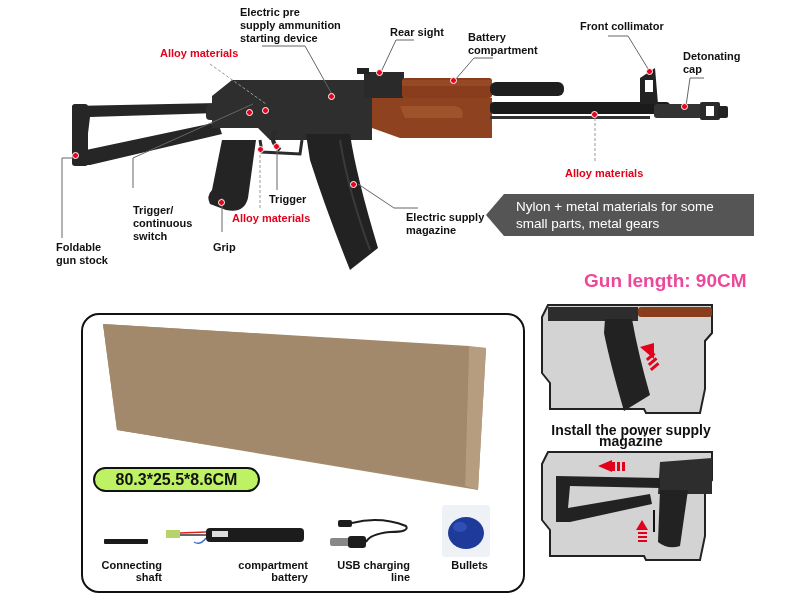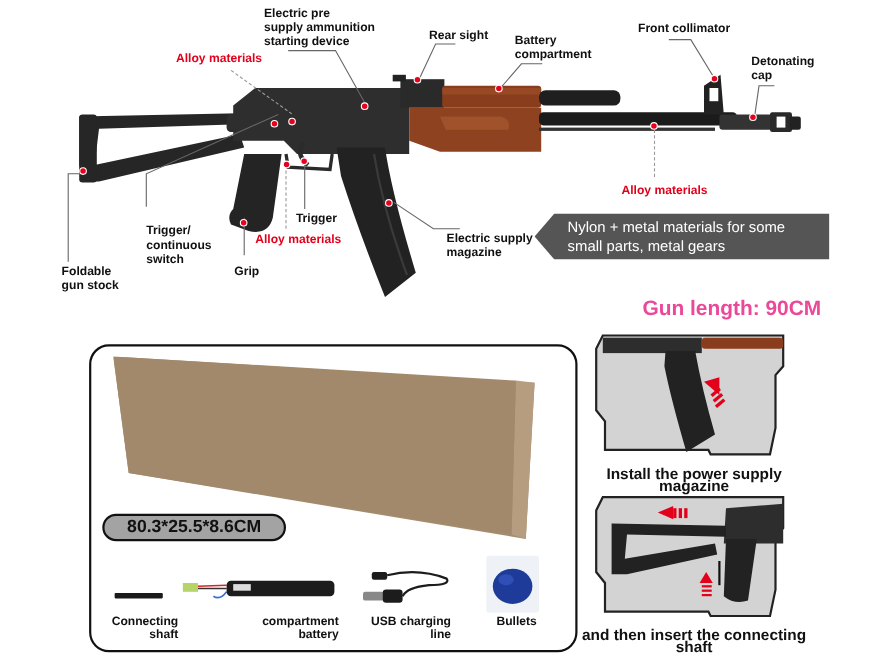--- a/index.html
+++ b/index.html
@@ -8,21 +8,21 @@
   .abs { position: absolute; }
   .lbl { position: absolute; font-weight: bold; font-size: 11px; line-height: 13px; color: #111; }
   .lbl.red { color: #e3001b; }
   .dot { position: absolute; width: 7px; height: 7px; border-radius: 50%; background: #e8001c; border: 1px solid #fff; }
   svg.overlay { position: absolute; left: 0; top: 0; }
   .banner { position: absolute; left: 486px; top: 194px; width: 268px; height: 42px; }
   .banner-text { position: absolute; left: 516px; top: 198px; color: #fff; font-weight: normal; font-size: 13.5px; line-height: 17px; }
   .gunlen { position: absolute; left: 584px; top: 270px; font-size: 19px; font-weight: bold; color: #ec4899; }
   .panel { position: absolute; left: 81px; top: 313px; width: 444px; height: 280px; border: 2px solid #111; border-radius: 18px; background: #fff; }
   .box-face { position: absolute; left: 103px; top: 324px; width: 384px; height: 170px; }
-  .dims { position: absolute; left: 93px; top: 467px; width: 167px; height: 25px; border: 2px solid #111; border-radius: 13px; background: #a3a3a3; font-weight: bold; font-size: 16px; text-align: center; line-height: 21px; }
+  .dims { position: absolute; left: 93px; top: 467px; width: 167px; height: 25px; border: 2px solid #111; border-radius: 13px; background: #bef264; font-weight: bold; font-size: 16px; text-align: center; line-height: 21px; }
   .acc-label { position: absolute; font-size: 11px; font-weight: bold; color: #111; text-align: right; }
   .step-caption { position: absolute; font-weight: bold; font-size: 14px; text-align: center; color: #111; line-height: 11px; }
 </style>
 </head>
 <body>
 
 <svg class="overlay" width="800" height="300" viewBox="0 0 800 300">
 
   <g fill="#262626">
     <polygon points="72,106 218,103 218,113 90,117 86,150 218,122 222,134 90,165 76,165 72,150"></polygon>
@@ -197,14 +197,13 @@
   <polygon points="58,16 72,10 72,22" fill="#e3001b"></polygon>
   <rect x="72" y="12" width="3" height="9" fill="#e3001b"></rect>
   <rect x="77" y="12" width="3" height="9" fill="#e3001b"></rect>
   <rect x="82" y="12" width="3" height="9" fill="#e3001b"></rect>
   <polygon points="96,80 102,70 108,80" fill="#e3001b"></polygon>
   <rect x="98" y="82" width="9" height="2" fill="#e3001b"></rect>
   <rect x="98" y="86" width="9" height="2" fill="#e3001b"></rect>
   <rect x="98" y="90" width="9" height="2" fill="#e3001b"></rect>
 </svg>
 <div class="step-caption" style="left:526px;top:572px;width:210px">
-  <div>and then insert the connecting shaft</div>
 </div>
 
 </body></html>

